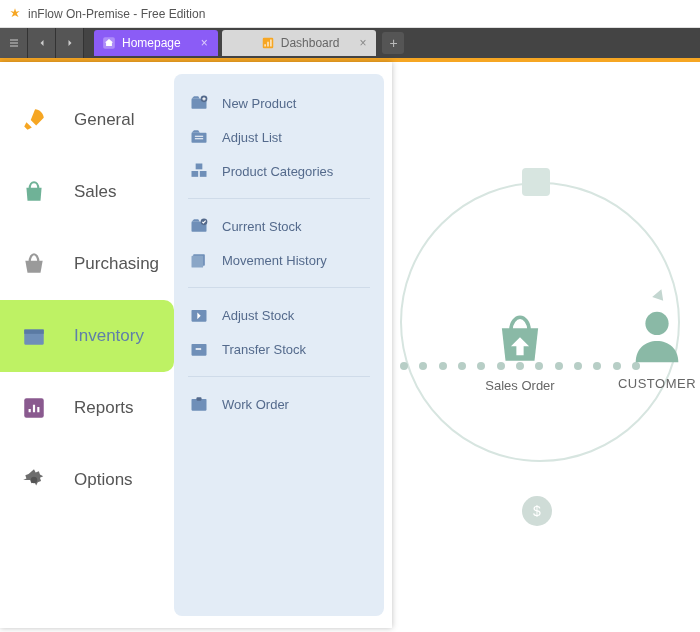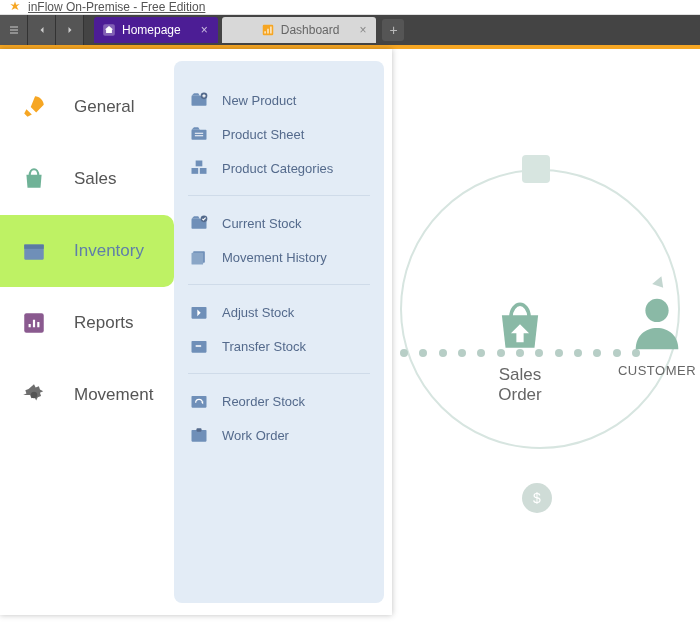--- a/index.html
+++ b/index.html
@@ -1,27 +1,27 @@
 <!DOCTYPE html>
 <html><head>
 <meta charset="utf-8">
 <style>
   * { box-sizing: border-box; margin: 0; padding: 0; font-family: "Segoe UI", Arial, sans-serif; }
   body { width: 700px; height: 632px; background: #fff; overflow: hidden; position: relative; }
 
   
-  .title-bar { height: 15px; background: #fff; border-bottom: 1px solid #e0e0e0; display: flex; padding: 0 8px; font-size: 12px; color: #555; text-decoration: underline; }
+  .title-bar { height: 28px; background: #fff; border-bottom: 1px solid #e0e0e0; display: flex; align-items: center; padding: 0 8px; font-size: 12px; color: #555; }
   .title-bar .logo { width: 14px; height: 14px; margin-right: 6px; }
 
   
   .tab-strip { height: 30px; background: #444; display: flex; align-items: center; }
   .tab-strip .ctrl { width: 28px; height: 30px; background: #555; display: inline-flex; align-items: center; justify-content: center; color: #ccc; border-right: 1px solid #333; cursor: pointer; }
   .tab-strip .ctrl svg { width: 12px; height: 12px; }
   .tab { height: 26px; margin: 0 2px; display: flex; align-items: center; padding: 0 10px 0 8px; font-size: 12px; border-radius: 3px 3px 0 0; cursor: pointer; }
-  .tab.active { background: #4c1d95; color: #fff; justify-content: space-between; }
+  .tab.active { background: #8b5cf6; color: #fff; justify-content: space-between; }
   .tab.inactive { background: #d8d8d8; color: #666; padding-left: 39px; }
   .tab .tab-icon { width: 14px; height: 14px; margin-right: 6px; }
   .tab .close { margin-left: 20px; opacity: .7; }
   .tab-add { width: 22px; height: 22px; margin-left: 4px; background: #555; color: #bbb; display: flex; align-items: center; justify-content: center; border-radius: 3px; cursor: pointer; font-size: 14px; }
 
   
   .accent { height: 4px; background: #f6a623; }
 
   
   .workspace { position: relative; height: 568px; background: #fff; }
@@ -32,34 +32,34 @@
   .arrows .arrow-head { position: absolute; width: 0; height: 0; border-left: 6px solid transparent; border-right: 6px solid transparent; border-top: 10px solid #c3d6d0; }
   .arrows .a1 { left: 254px; top: 190px; transform: rotate(-40deg); }
   .sq-node { position: absolute; width: 28px; height: 28px; background: #d7e5e0; border-radius: 4px; }
   .sq-top { left: 122px; top: 66px; }
   .circ-node { position: absolute; width: 30px; height: 30px; background: #cfdcd7; border-radius: 50%; color: #fff; display: flex; align-items: center; justify-content: center; font-size: 14px; }
   .circ-bot { left: 122px; top: 394px; }
   .dotted { position: absolute; top: 260px; left: 0px; width: 240px; display: flex; justify-content: space-between; }
   .dotted span { width: 8px; height: 8px; background: #b7cec6; border-radius: 50%; }
   .bag { position: absolute; left: 80px; top: 208px; width: 80px; text-align: center; }
   .bag svg { width: 58px; height: 58px; }
-  .bag-label { font-size: 17px; color: #666; margin-top: 6px; }
+  .bag-label { font-size: 13px; color: #666; margin-top: 6px; }
   .cust { position: absolute; left: 212px; top: 204px; width: 90px; text-align: center; }
   .cust svg { width: 62px; height: 62px; }
   .cust-label { font-size: 13px; color: #666; margin-top: 4px; letter-spacing: .5px; }
 
   
   .menu-panel { position: absolute; left: 0; top: 0; width: 392px; height: 566px; background: #fff; box-shadow: 0 0 6px rgba(0,0,0,.25); display: flex; }
   .main-nav { width: 174px; padding-top: 22px; }
   .nav-item { display: flex; align-items: center; height: 72px; padding-left: 20px; font-size: 17px; color: #555; cursor: pointer; gap: 12px; }
   .nav-item.selected { background: #bef264; color: #5f7fa9; border-radius: 0 10px 10px 0; }
   .nav-item .nav-icon { width: 28px; height: 28px; margin-right: 14px; display: flex; align-items: center; justify-content: center; }
   .nav-item .nav-icon svg { width: 26px; height: 26px; }
 
-  .sub-panel { width: 210px; background: #e3ecf6; margin: 12px 8px 12px 0; border-radius: 8px; padding: 22px 10px; }
+  .sub-panel { width: 210px; background: #e3ecf6; margin: 12px 8px 12px 0; border-radius: 8px; padding: 12px 10px; }
   .sub-item { display: flex; align-items: center; height: 34px; font-size: 13px; color: #546a8c; cursor: pointer; padding: 0 4px; border-radius: 4px; }
   .sub-item .sub-icon { width: 22px; height: 22px; margin-right: 12px; display: flex; align-items: center; justify-content: center; }
   .sub-item .sub-icon svg { width: 20px; height: 20px; }
   .sub-divider { height: 1px; background: #cfdbe9; margin: 10px 4px; }
 </style>
 </head>
 <body>
 
 <div class="title-bar">
   <svg class="logo" viewBox="0 0 24 24">
@@ -162,20 +162,29 @@
       <div class="nav-item">
         <span class="nav-icon">
           <svg viewBox="0 0 24 24">
               <path fill="#6fb297" d="M5 8h14l-1 12H6z"></path>
               <path fill="none" stroke="#6fb297" stroke-width="2" d="M8 9c0-4 2-6 4-6s4 2 4 6"></path>
             </svg>
         </span>
         <span>Sales</span>
       </div>
 
+      <div class="nav-item">
+        <span class="nav-icon">
+          <svg viewBox="0 0 24 24">
+              <path fill="#9a9a9a" d="M4 9h16l-2 11H6z"></path>
+              <path fill="none" stroke="#9a9a9a" stroke-width="2" d="M8 10c0-4 2-7 4-7s4 3 4 7"></path>
+            </svg>
+        </span>
+        <span>Purchasing</span>
+      </div>
 
       <div class="nav-item selected">
         <span class="nav-icon">
           <svg viewBox="0 0 24 24">
               <rect x="3" y="6" width="18" height="14" rx="1" fill="#6f8fb8"></rect>
               <rect x="3" y="6" width="18" height="4" fill="#5a7aa3"></rect>
             </svg>
         </span>
         <span>Inventory</span>
       </div>
@@ -190,21 +199,21 @@
         <span>Reports</span>
       </div>
 
       <div class="nav-item">
         <span class="nav-icon">
           <svg viewBox="0 0 24 24">
               <circle cx="12" cy="12" r="3" fill="#555"></circle>
               <path fill="#555" d="M12 2l1.5 3 3-1 1 3 3 1.5-3 1.5 1 3-3 1-1.5 3-1.5-3-3 1-1-3L2 12l3-1.5-1-3 3-1z" opacity=".85"></path>
             </svg>
         </span>
-        <span>Movement</span>
+        <span>Options</span>
       </div>
     </div>
 
     <div class="sub-panel">
 
       <div class="sub-item">
         <span class="sub-icon">
             <svg viewBox="0 0 24 24">
               <rect x="3" y="7" width="18" height="12" rx="1" fill="#6f8fb8"></rect>
               <path d="M3 7l3-3h5l2 3" fill="#6f8fb8"></path>
@@ -215,21 +224,21 @@
         <span>New Product</span>
       </div>
       <div class="sub-item">
         <span class="sub-icon">
             <svg viewBox="0 0 24 24">
               <rect x="3" y="7" width="18" height="12" rx="1" fill="#6f8fb8"></rect>
               <path d="M3 7l3-3h5l2 3" fill="#6f8fb8"></path>
               <path stroke="#fff" stroke-width="1.3" d="M7 11h10M7 14h10"></path>
             </svg>
           </span>
-        <span>Product Sheet</span>
+        <span>Adjust List</span>
       </div>
       <div class="sub-item">
         <span class="sub-icon">
             <svg viewBox="0 0 24 24">
               <rect x="8" y="3" width="8" height="7" fill="#6f8fb8"></rect>
               <rect x="3" y="12" width="8" height="7" fill="#6f8fb8"></rect>
               <rect x="13" y="12" width="8" height="7" fill="#6f8fb8"></rect>
             </svg>
           </span>
         <span>Product Categories</span>
@@ -278,30 +287,20 @@
           </span>
         <span>Transfer Stock</span>
       </div>
 
       <div class="sub-divider"></div>
 
       <div class="sub-item">
         <span class="sub-icon">
             <svg viewBox="0 0 24 24">
               <rect x="3" y="6" width="18" height="14" rx="1" fill="#6f8fb8"></rect>
-              <path stroke="#fff" stroke-width="1.4" fill="none" d="M8 14a4 4 0 1 1 8 0"></path>
-              <path fill="#fff" d="M15 14l2-2v4z"></path>
-            </svg>
-          </span>
-        <span>Reorder Stock</span>
-      </div>
-      <div class="sub-item">
-        <span class="sub-icon">
-            <svg viewBox="0 0 24 24">
-              <rect x="3" y="6" width="18" height="14" rx="1" fill="#6f8fb8"></rect>
               <rect x="9" y="4" width="6" height="4" rx="1" fill="#546a8c"></rect>
             </svg>
           </span>
         <span>Work Order</span>
       </div>
     </div>
   </div>
 
 </div>
 

